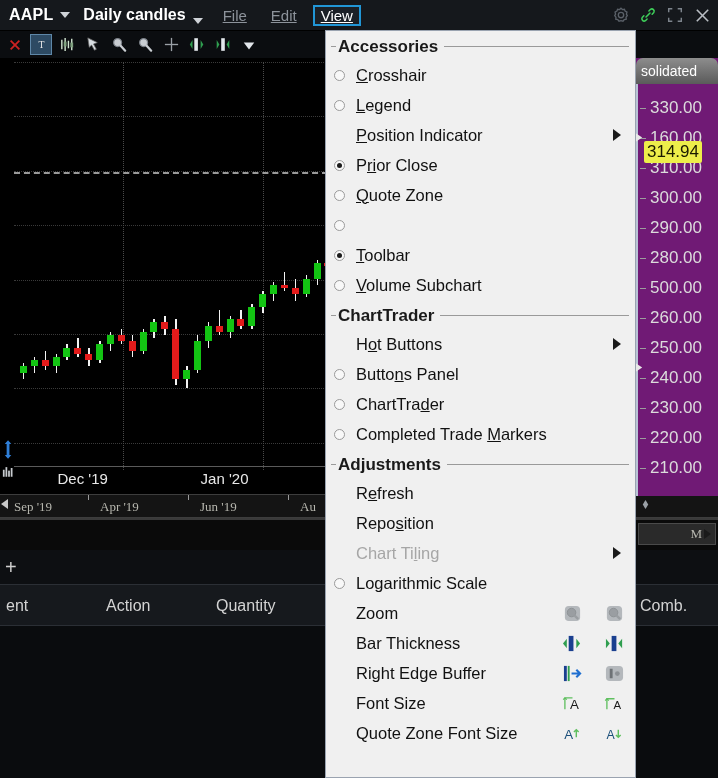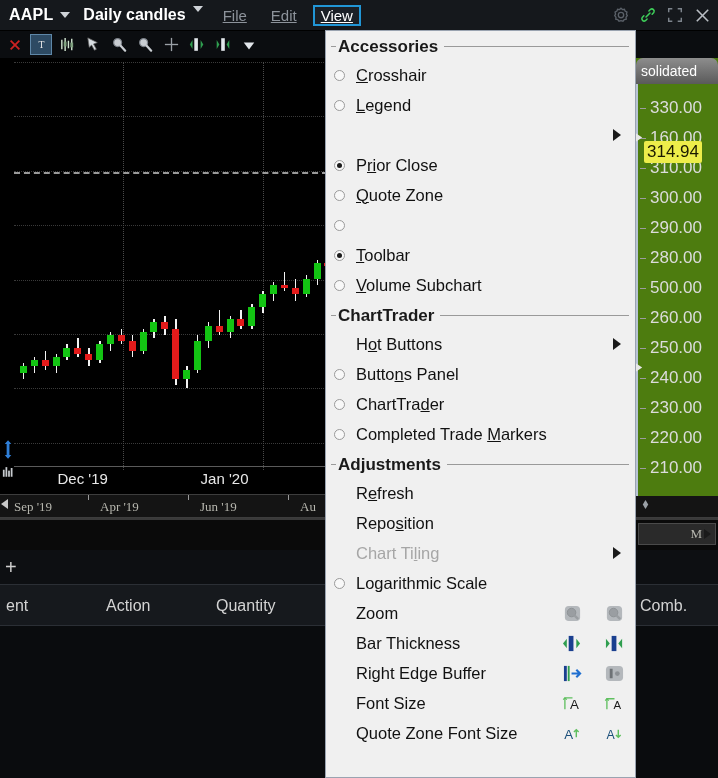--- a/index.html
+++ b/index.html
@@ -78,21 +78,21 @@
     color: #b6b6ae; font-size: 13px; font-family: "Liberation Serif", serif;
   }
   .navstrip span { position: absolute; top: 4px; }
   .navtick { position: absolute; top: 0; width: 1px; height: 5px; background: #9a9a9a; }
   .navarrow-l { position: absolute; left: 1px; top: 5px; width: 0; height: 0;
     border-top: 5px solid transparent; border-bottom: 5px solid transparent; border-right: 7px solid #c8c8c8; }
 
   
   .priceaxis {
     position: absolute; right: 0; top: 58px; width: 82px; height: 438px;
-    background: #4d7c0f;
+    background: #701a75;
   }
   .ptab {
     position: absolute; right: 0; top: 0; width: 82px; height: 26px;
     background: linear-gradient(#8d8d8d, #5a5a5a);
     border-top-left-radius: 7px; border-top-right-radius: 7px;
     color: #fff; font-size: 14px; display: flex; align-items: center; padding-left: 5px;
   }
   .plabel { position: absolute; left: 14px; color: #dcdcdc; font-size: 17px; }
   .ptick { position: absolute; left: 4px; width: 6px; height: 1px; background: #9d9d9d; }
   .phigh {
@@ -151,21 +151,21 @@
 </head>
 <body>
 
 <div id="app">
 
   <div class="titlebar">
     <div style="display:flex;align-items:center;">
       <span class="tb-sym">AAPL</span>
       <span class="caret"></span>
     </div>
-    <div style="display:flex;align-items:flex-start;">
+    <div style="display:flex;align-items:flex-end;">
       <span class="tb-interval">Daily candles</span>
       <span class="caret"></span>
     </div>
     <div class="menu-root"><span class="ul">File</span></div>
     <div class="menu-root"><span class="ul">Edit</span></div>
     <div class="menu-root active"><span class="ul">View</span></div>
 
     <div class="tb-right">
       <span class="ic">
         <svg viewBox="0 0 20 20" width="18" height="18">
@@ -638,20 +638,21 @@
       <div class="mrow">
         <span class="radio"></span>
         <span class="mlabel"><u>C</u>rosshair</span>
       </div>
       <div class="mrow">
         <span class="radio"></span>
         <span class="mlabel"><u>L</u>egend</span>
       </div>
       <div class="mrow">
         <span class="noradio"></span>
+        <span class="mlabel"><u>P</u>osition Indicator</span>
         <span class="subarrow"></span>
       </div>
       <div class="mrow">
         <span class="radio on"></span>
         <span class="mlabel">P<u>ri</u>or Close</span>
       </div>
       <div class="mrow">
         <span class="radio"></span>
         <span class="mlabel"><u>Q</u>uote Zone</span>
       </div>

